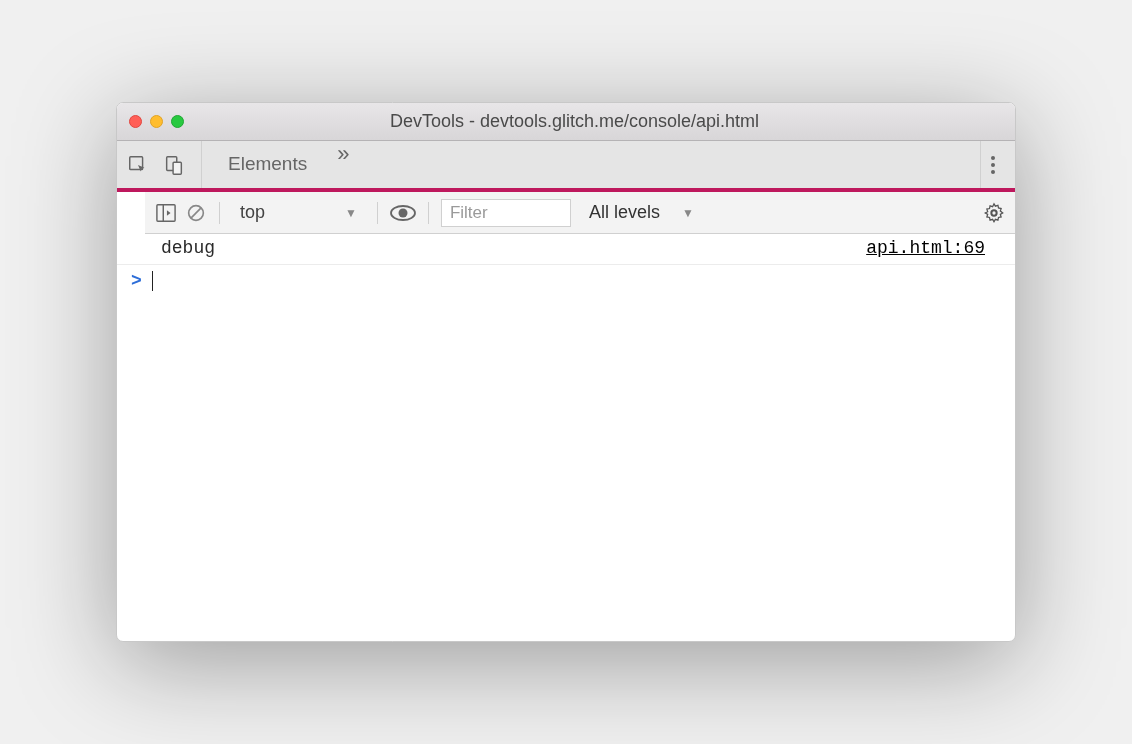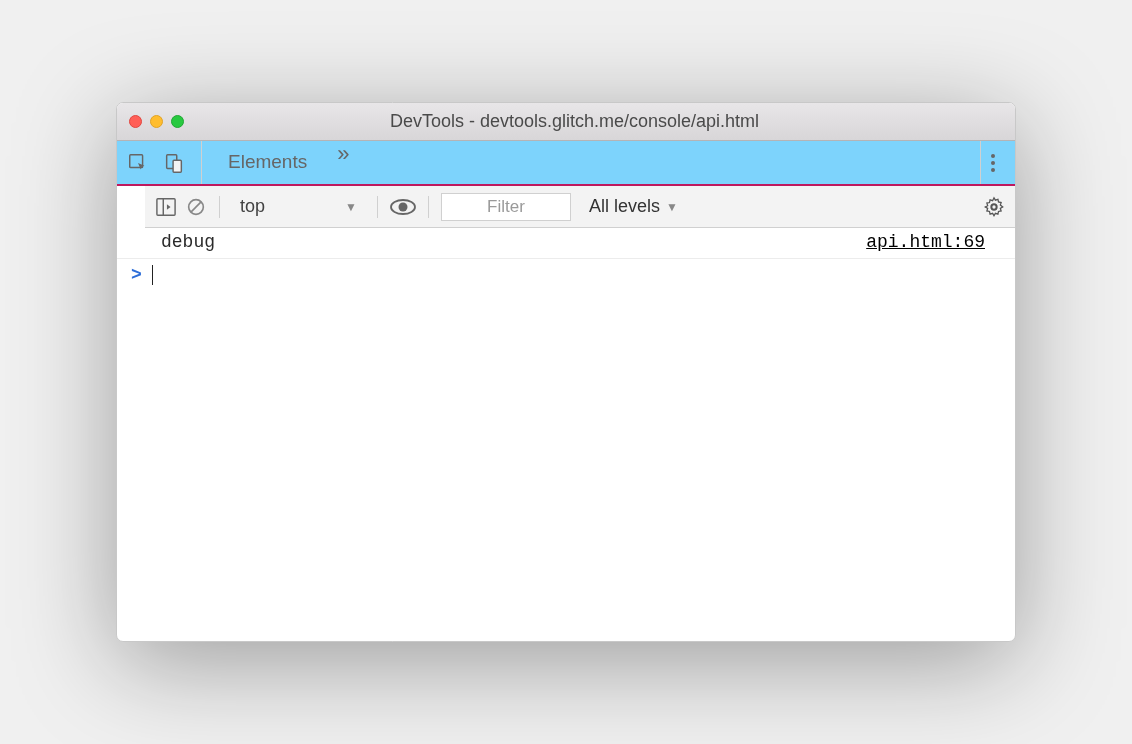--- a/index.html
+++ b/index.html
@@ -51,23 +51,23 @@
     .window-title {
       position: absolute;
       left: 17px;
       right: 0;
       text-align: center;
       font-size: 18px;
       color: #4a4a4a;
       pointer-events: none;
     }
     .devtools-tabs {
-      height: 45px;
-      background: #7dd3fc;
-      border-bottom: 2px solid #be185d;
+      height: 51px;
+      background: #e5e5e5;
+      border-bottom: 4px solid #be185d;
       display: flex;
       align-items: center;
       padding: 0 10px;
     }
     .tool-icons {
       display: flex;
       align-items: center;
       gap: 14px;
       padding-right: 16px;
       border-right: 1px solid #d0d0d0;
@@ -148,31 +148,30 @@
       font-size: 12px;
     }
     .filter-input {
       border: 1px solid #d0d0d0;
       background: #fff;
       height: 28px;
       width: 130px;
       padding: 0 8px;
       font-size: 17px;
       color: #333;
-      text-align: center;
     }
     .filter-input::placeholder {
       color: #9a9a9a;
     }
     .levels {
       color: #333;
       font-size: 18px;
       display: flex;
       align-items: center;
-      gap: 6px;
+      gap: 22px;
       cursor: pointer;
       margin-left: 10px;
     }
     .settings-icon {
       margin-left: auto;
       cursor: pointer;
       color: #666;
     }
     .console-body {
       background: #fff;

